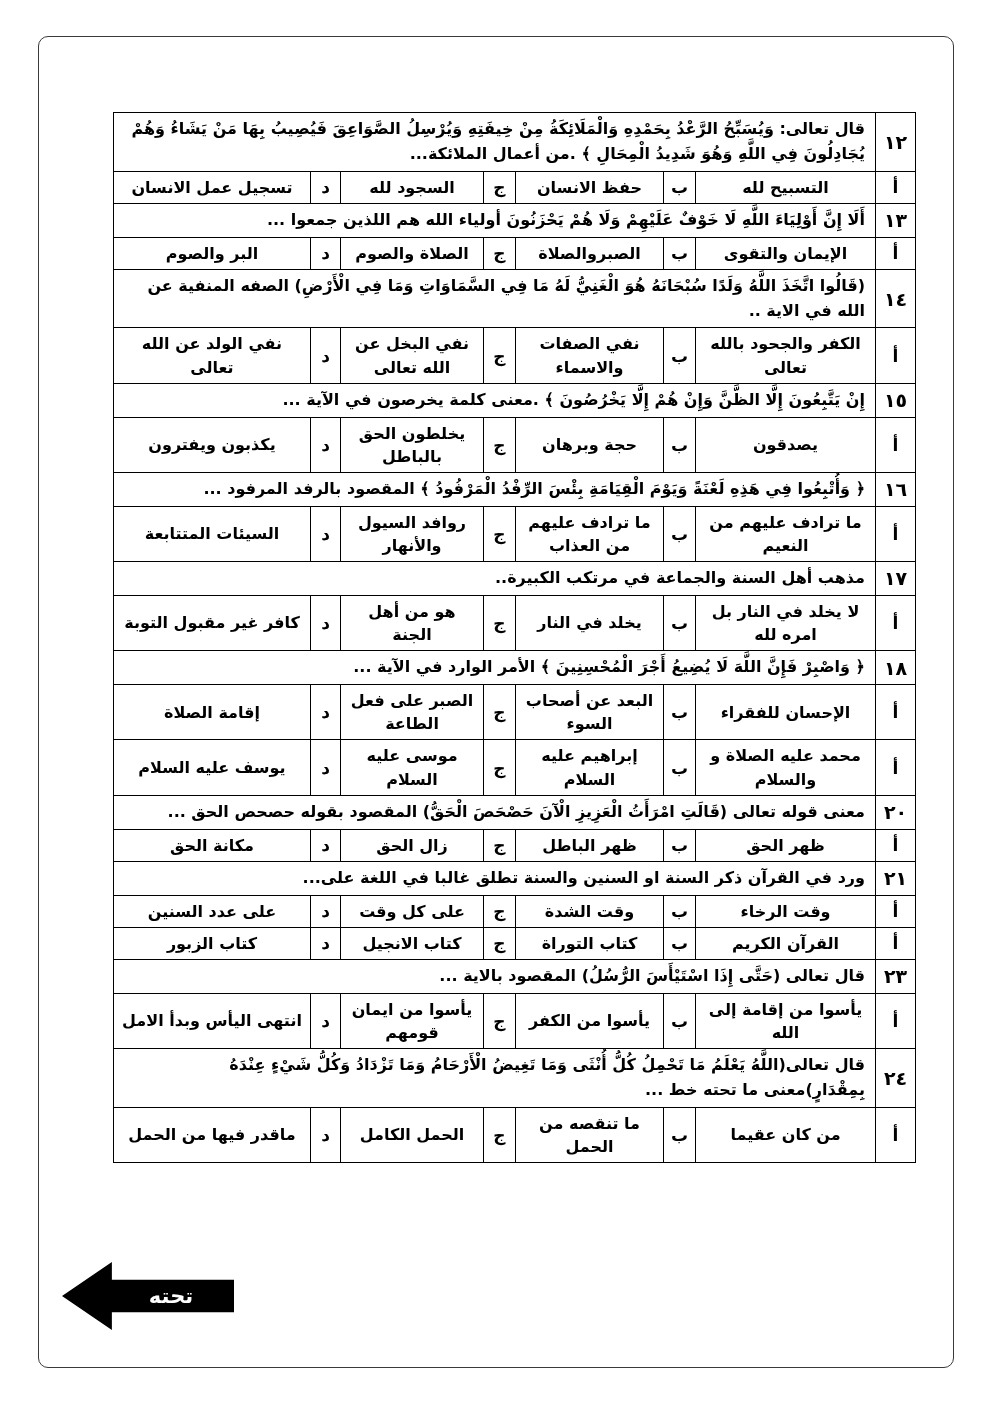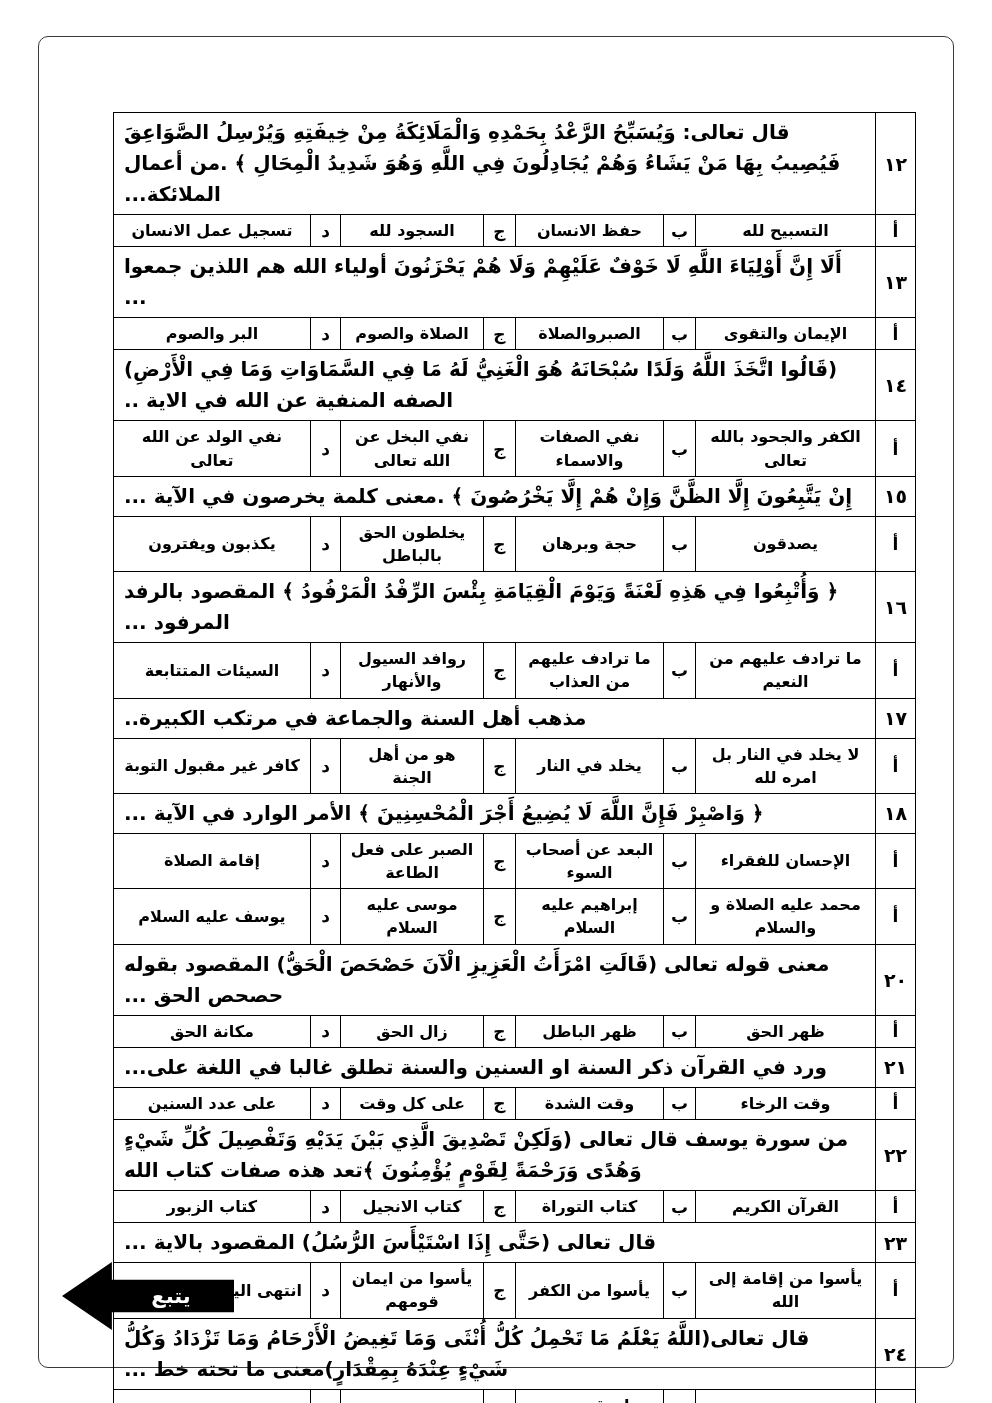--- a/index.html
+++ b/index.html
@@ -41,22 +41,22 @@
     border: 1.6px solid #000;
     vertical-align: middle;
     font-weight: bold;
   }
   td.num {
     text-align: center;
     font-size: 19px;
     padding: 2px;
   }
   td.qtext {
-    text-align: left;
-    font-size: 20px;
+    text-align: right;
+    font-size: 16px;
     line-height: 1.55;
     padding: 4px 10px;
   }
   td.lbl {
     text-align: center;
     font-size: 17px;
     padding: 2px;
   }
   td.opt {
     text-align: center;
@@ -232,24 +232,20 @@
           <td class="lbl">أ</td>
           <td class="opt">وقت الرخاء</td>
           <td class="lbl">ب</td>
           <td class="opt">وقت الشدة</td>
           <td class="lbl">ج</td>
           <td class="opt">على كل وقت</td>
           <td class="lbl">د</td>
           <td class="opt">على عدد السنين</td>
         </tr>
         <tr>
-          <td class="num">٢٢</td>
-          <td class="qtext" colspan="7">من سورة يوسف قال تعالى (وَلَكِنْ تَصْدِيقَ الَّذِي بَيْنَ يَدَيْهِ وَتَفْصِيلَ كُلِّ شَيْءٍ وَهُدًى وَرَحْمَةً لِقَوْمٍ يُؤْمِنُونَ ﴾تعد هذه صفات كتاب الله</td>
-        </tr>
-        <tr>
           <td class="lbl">أ</td>
           <td class="opt">القرآن الكريم</td>
           <td class="lbl">ب</td>
           <td class="opt">كتاب التوراة</td>
           <td class="lbl">ج</td>
           <td class="opt">كتاب الانجيل</td>
           <td class="lbl">د</td>
           <td class="opt">كتاب الزبور</td>
         </tr>
         <tr>
@@ -278,14 +274,14 @@
           <td class="lbl">ج</td>
           <td class="opt">الحمل الكامل</td>
           <td class="lbl">د</td>
           <td class="opt">ماقدر فيها من الحمل</td>
         </tr>
       </tbody>
   </table>
 </div>
 
 <div class="continue-arrow">
-  <span class="label">يتبع</span>
+  <span class="label">تحته</span>
 </div>
 
 </body></html>

